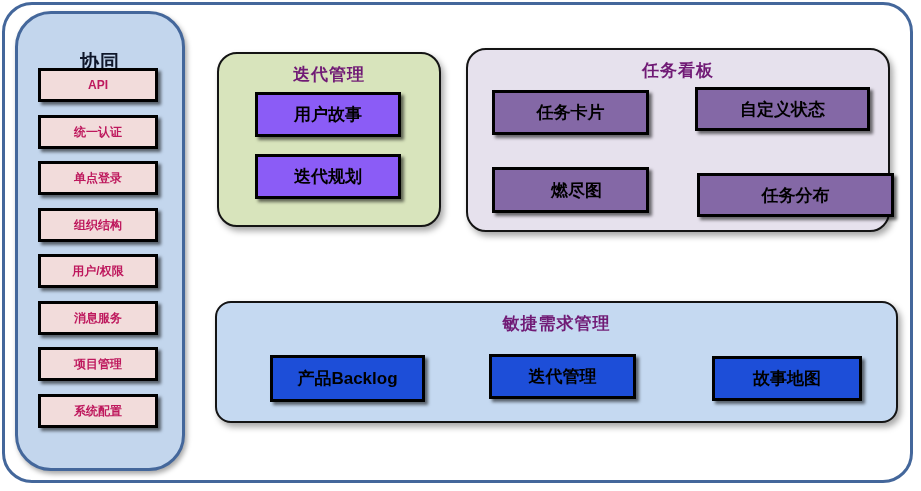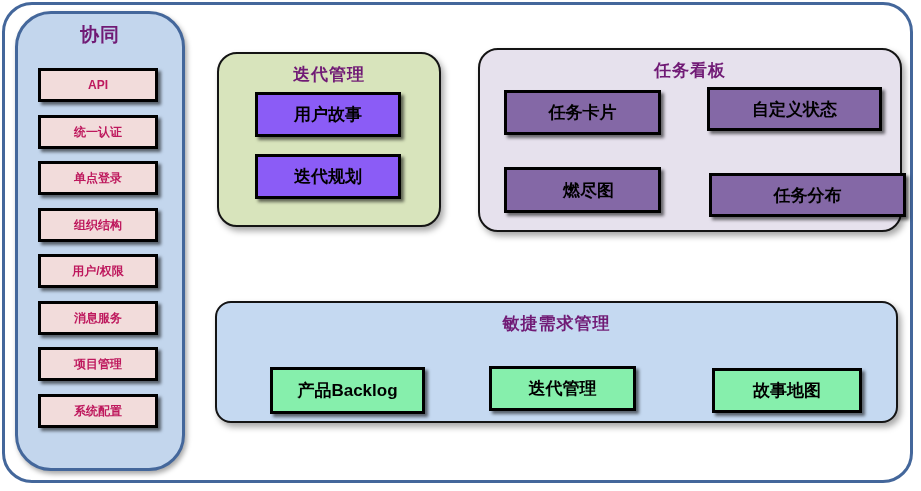--- a/index.html
+++ b/index.html
@@ -31,25 +31,25 @@
     left: 15px; top: 11px;
     width: 170px; height: 460px;
     background: #c3d6ed;
     border: 3px solid #44679b;
     border-radius: 36px;
     box-sizing: border-box;
     box-shadow: 2px 3px 5px rgba(0,0,0,0.35);
   }
   .sidebar-title {
     position: absolute;
-    left: 0; top: 8px; width: 100%;
+    left: 0; top: 35px; width: 100%;
     text-align: center;
     font-size: 19px;
     font-weight: bold;
-    color: #701a75;
+    color: #0f172a;
     letter-spacing: 1px;
   }
   .side-item {
     position: absolute;
     left: 20px;
     width: 120px; height: 34px;
     background: #f2dcdb;
     border: 3px solid #000;
     box-sizing: border-box;
     box-shadow: 3px 3px 3px rgba(0,0,0,0.55);
@@ -84,24 +84,24 @@
     box-shadow: 3px 3px 3px rgba(0,0,0,0.55);
     display: flex;
     align-items: center;
     justify-content: center;
     font-size: 17px;
     font-weight: bold;
     color: #000;
   }
   .panel-iteration { left: 217px; top: 52px; width: 224px; height: 175px; background: #d8e4bc; }
   .box-green { background: #8b5cf6; }
-  .panel-taskboard { left: 466px; top: 48px; width: 424px; height: 184px; background: #e6e1ed; margin-left: 12px; }
+  .panel-taskboard { left: 466px; top: 48px; width: 424px; height: 184px; background: #e6e1ed; }
   .box-purple { background: #8468a6; }
   .panel-requirements { left: 215px; top: 301px; width: 683px; height: 122px; background: #c5d9f1; border-radius: 16px; }
-  .box-blue { background: #86efac; margin-top: 12px; }
+  .box-blue { background: #1d4ed8; }
 </style>
 </head>
 <body>
 
 <div id="stage">
   <div class="frame"></div>
 
   <div class="sidebar">
     <div class="sidebar-title">协同</div>
     <div class="side-item" style="top:54px">API</div>

